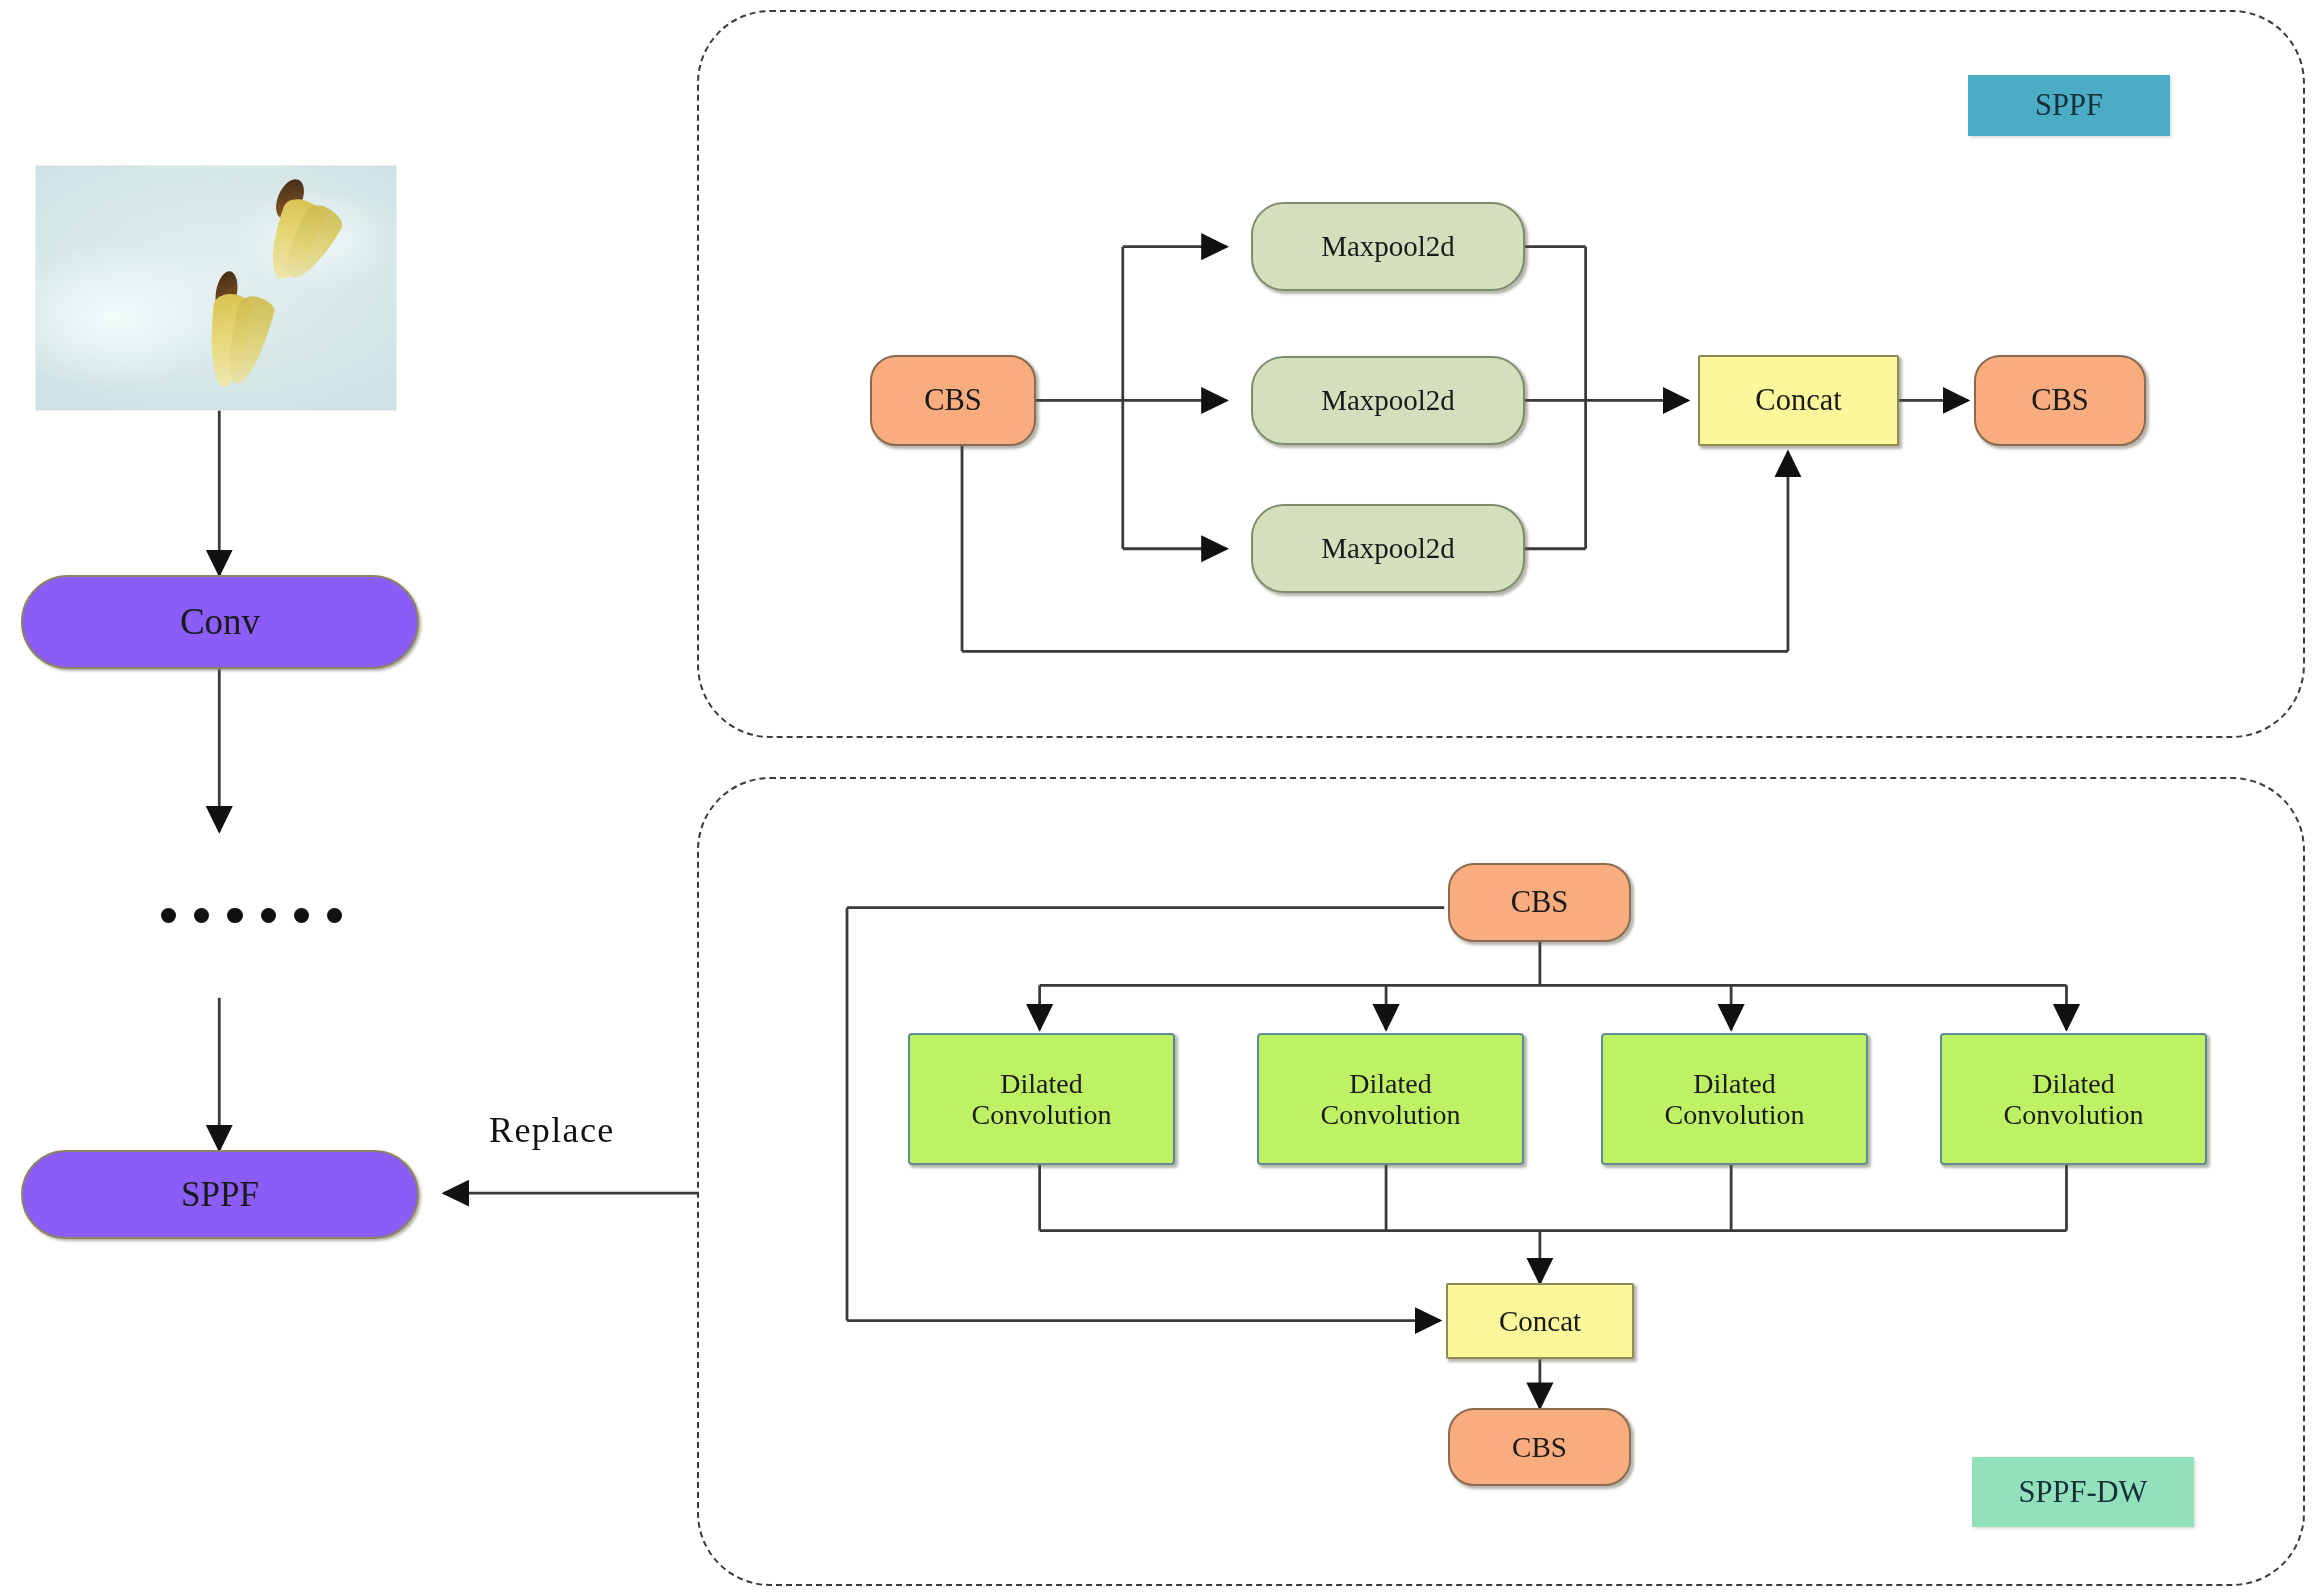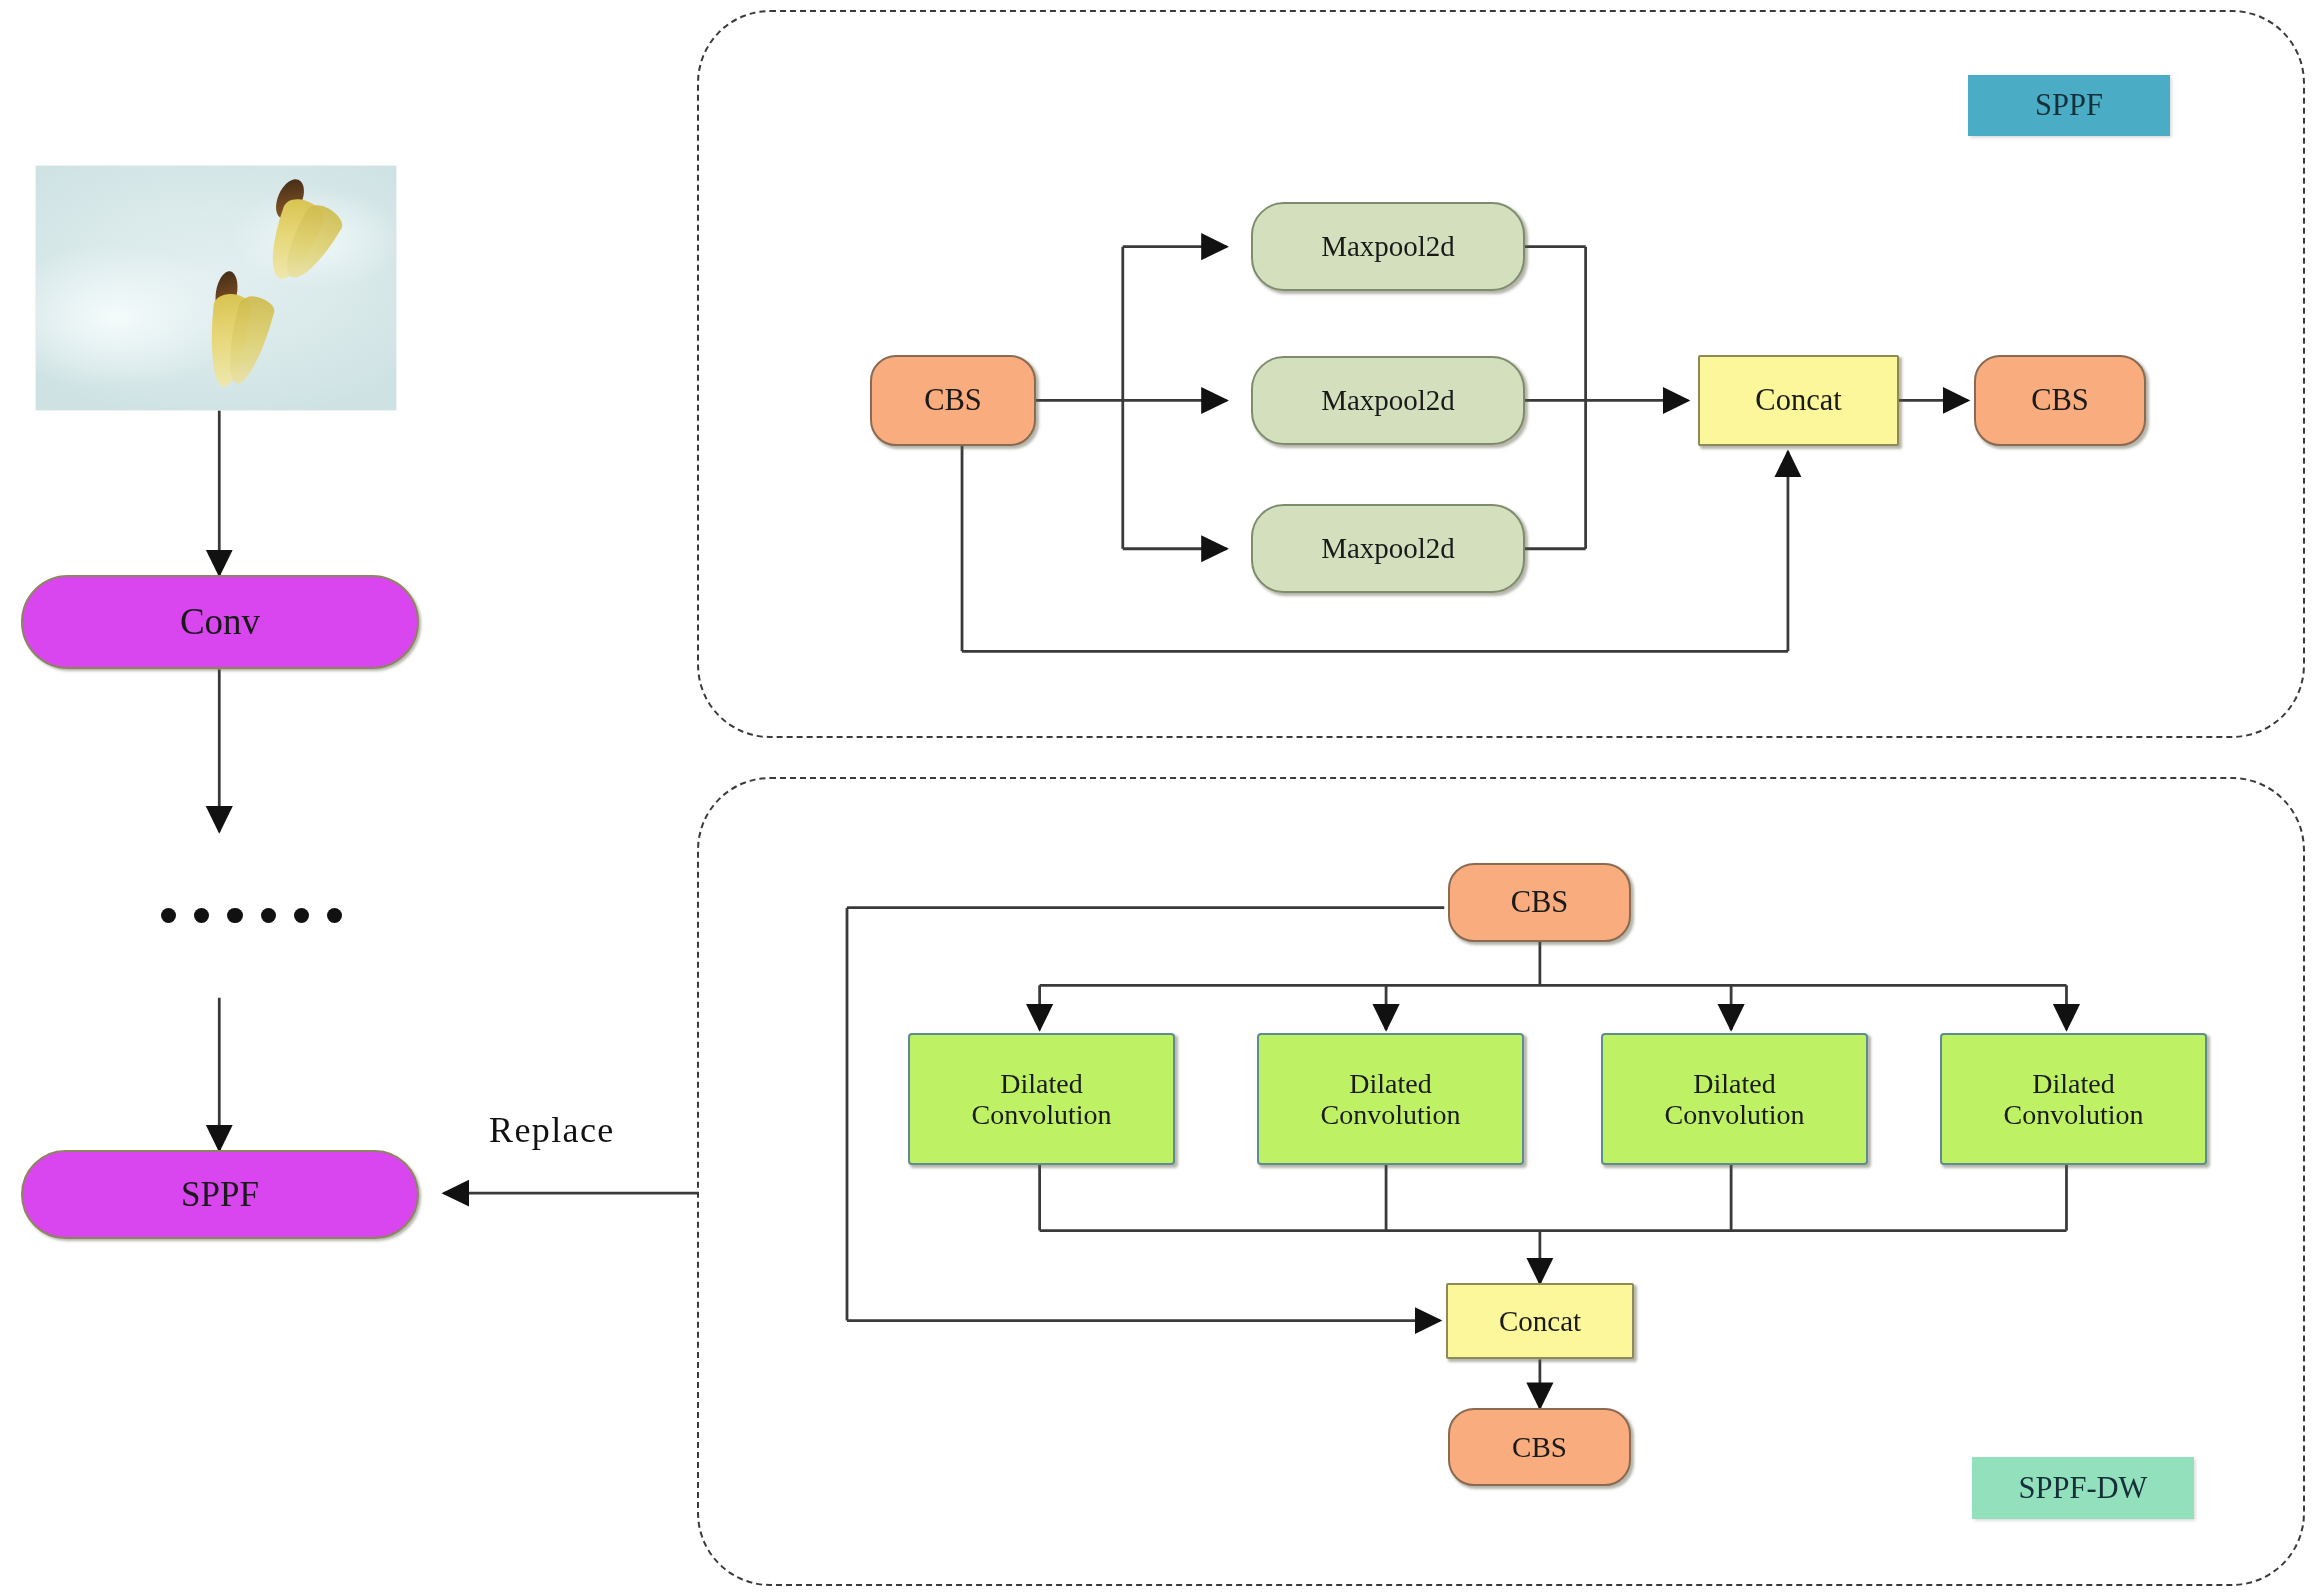--- a/index.html
+++ b/index.html
@@ -15,21 +15,21 @@
     position:absolute;
     box-sizing:border-box;
     display:flex;align-items:center;justify-content:center;
     text-align:center;
     color:#1a1a1a;
     border:2.1px solid #6f6f5a;
     box-shadow:2.1px 2.1px 2.8px rgba(90,90,70,.45);
     line-height:1.12;
     font-family:"Liberation Serif", serif;
   }
-  .n-beige{background:#d946ef;border-color:#8d8460;border-radius:49px;}
+  .n-beige{background:#8b5cf6;border-color:#8d8460;border-radius:49px;}
   .n-orange{background:#f9ac7e;border-color:#8a6a50;border-radius:26px;}
   .n-green{background:#d4e0bd;border-color:#7d8c6c;border-radius:33px;}
   .n-yellow{background:#fbf79a;border-color:#8d8a55;border-radius:2px;}
   .n-blue{background:#bef264;border-color:#5f8b93;border-radius:4px;}
 
   
   .panel{
     position:absolute;
     box-sizing:border-box;
     border:2.8px dashed #3a3a3a;
@@ -225,21 +225,21 @@
   <div class="node n-yellow" style="left:1698px;top:355px;width:201px;height:91px;font-size:30.5px;">
     <span>Concat</span>
   </div>
 
   <div class="node n-orange" style="left:1974px;top:355px;width:172px;height:91px;font-size:30.5px;">
     <span>CBS</span>
   </div>
 
   <div class="panel" style="left:697px;top:777px;width:1608px;height:809px;"></div>
 
-  <div class="badge badge-dw" style="left:1972px;top:1457px;width:222px;height:62px;font-size:30.5px;">
+  <div class="badge badge-dw" style="left:1972px;top:1457px;width:222px;height:70px;font-size:30.5px;">
     <span>SPPF-DW</span>
   </div>
 
   <div class="node n-orange" style="left:1448px;top:863px;width:183px;height:79px;font-size:30.5px;">
     <span>CBS</span>
   </div>
 
   <div class="node n-blue" style="left:908px;top:1033px;width:267px;height:132px;font-size:28px;flex-direction:column;">
     <span>Dilated</span>
     <span>Convolution</span>

